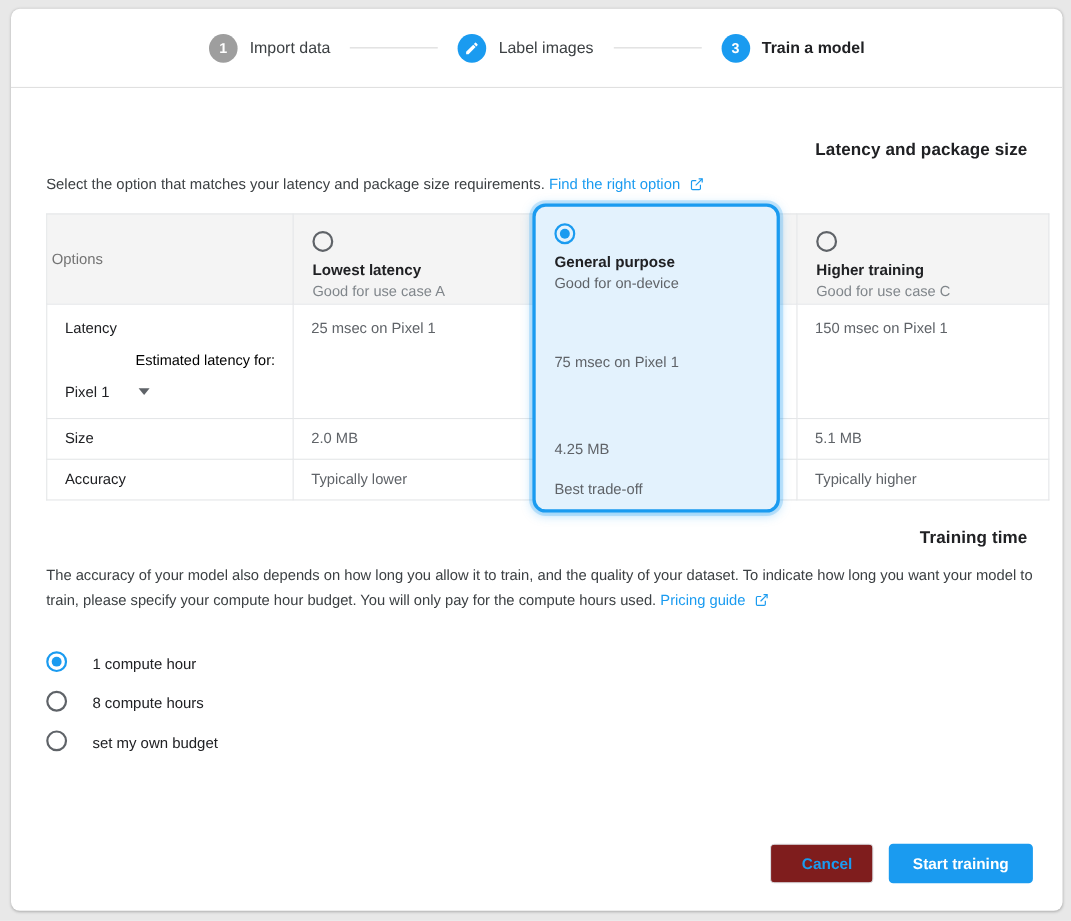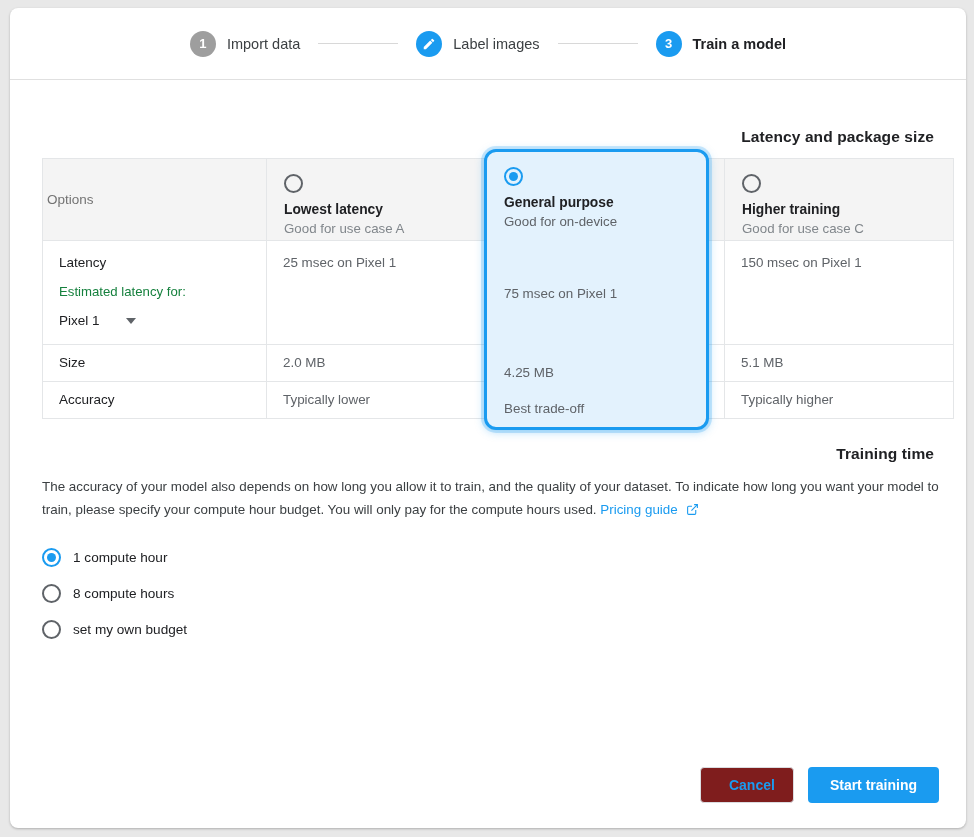--- a/index.html
+++ b/index.html
@@ -157,22 +157,23 @@
     color: #202124;
   }
   .hdr-lbl {
     padding: 0 4px;
     font-size: 13.5px;
     color: #737373;
     vertical-align: middle !important;
   }
   .sub-lbl {
     font-size: 13.2px;
-    color: #15803d;
+    color: #000000;
     margin-top: 14px;
+    text-align: right;
   }
   .select-row {
     margin-top: 14px;
     display: inline-flex;
     align-items: center;
     gap: 26px;
     cursor: pointer;
   }
   .select-val { font-size: 13.5px; color: #202124; }
   .caret {
@@ -238,22 +239,22 @@
   .train-desc {
     font-size: 13.4px;
     color: #3c4043;
     line-height: 1.75;
     margin: 0 0 16px 0;
     width: 908px;
   }
   .radio-list { margin-top: 14px; }
   .radio-item {
     display: flex;
-    align-items: center;
-    gap: 12px;
+    align-items: flex-end;
+    gap: 23px;
     height: 36px;
     cursor: pointer;
   }
   .r-outer {
     width: 19px; height: 19px;
     border-radius: 50%;
     border: 2px solid #5f6368;
     display: flex; align-items: center; justify-content: center;
     flex: none;
   }
@@ -317,20 +318,31 @@
       <div class="step-label active">Train a model</div>
     </div>
   </div>
 
   <div class="body-wrap">
 
     
 
     
     <h2 class="section-title mt">Latency and package size</h2>
+    <p class="desc">
+      <span>Select the option that matches your latency and package size requirements.</span>
+      <a class="link">Find the right option</a>
+      <span class="ext-icon">
+        <svg width="13" height="13" viewBox="0 0 24 24" fill="none" stroke="#1a9bf0" stroke-width="2">
+          <path d="M18 13v6a2 2 0 0 1-2 2H5a2 2 0 0 1-2-2V8a2 2 0 0 1 2-2h6"></path>
+          <path d="M15 3h6v6"></path>
+            <path d="M10 14L21 3"></path>
+        </svg>
+      </span>
+    </p>
 
     
     <div class="cmp-wrap">
       <table class="cmp">
         <tbody>
             <tr class="header-row">
           <td class="col-label hdr-lbl">Options</td>
           <td class="col-opt">
             <div class="opt-head">
               <span class="radio-ring"></span>

